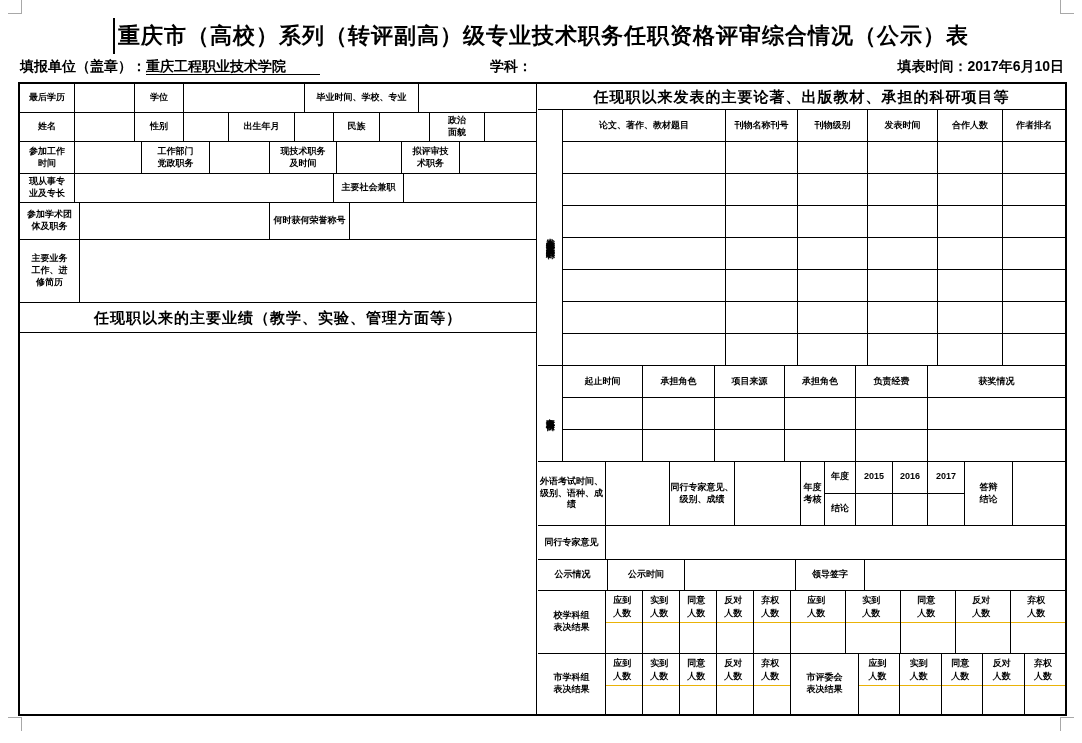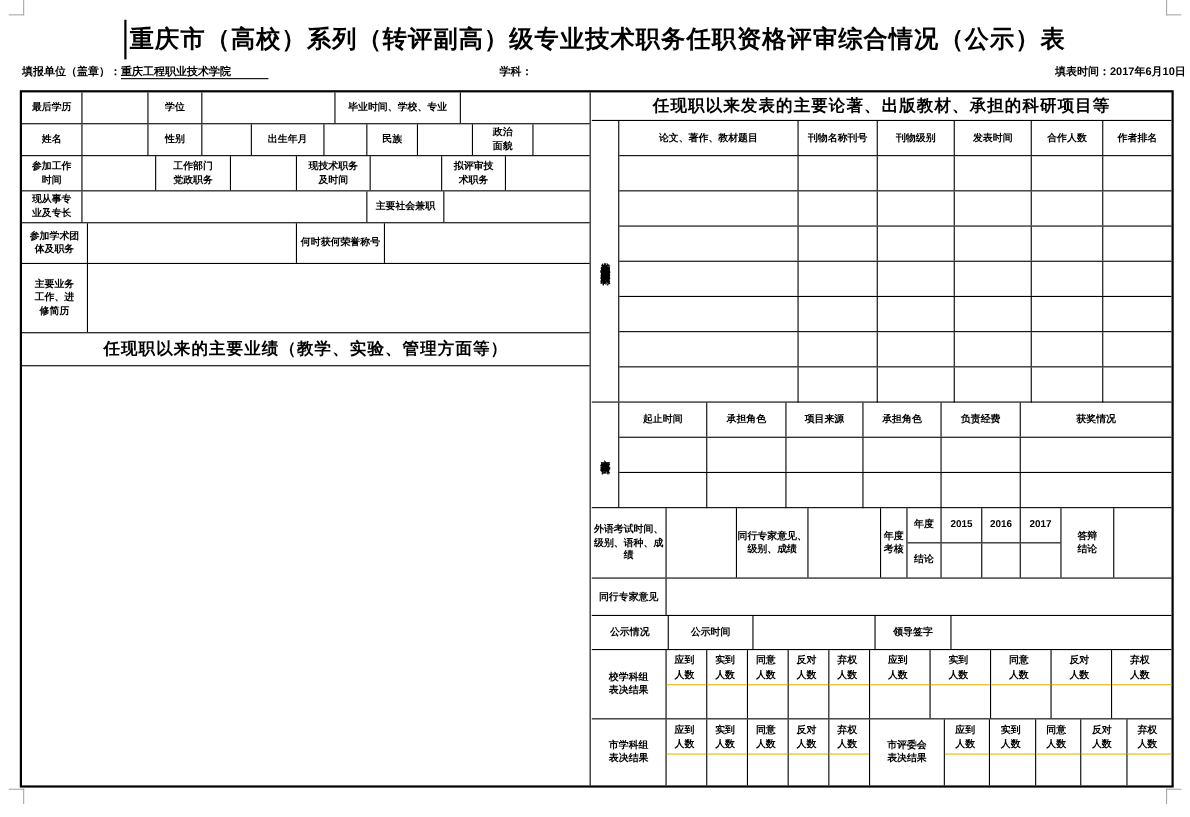--- a/index.html
+++ b/index.html
@@ -13,25 +13,25 @@
   .corner { position:absolute; width:14px; height:14px; border:0 solid #a8a8a8; }
   .corner.tl { left:8px;  top:0;     border-right-width:1px; border-bottom-width:1px; }
   .corner.bl { left:8px;  top:717px; border-right-width:1px; border-top-width:1px; }
   .corner.tr { left:1060px; top:0;     border-left-width:1px; border-bottom-width:1px; }
   .corner.br { left:1060px; top:717px; border-left-width:1px; border-top-width:1px; }
 
   .title-row { position:absolute; left:0; top:18px; width:100%; display:flex; justify-content:center; align-items:center; }
   .cursor { width:2px; height:36px; background:#000; margin-right:3px; }
   h1 { font-size:22px; font-weight:bold; letter-spacing:1px; white-space:nowrap; }
 
-  .meta { position:absolute; left:0; top:58px; width:100%; height:18px; font-size:10px; font-weight:bold; }
+  .meta { position:absolute; left:0; top:58px; width:100%; height:18px; font-size:14px; font-weight:bold; }
   .meta .unit { position:absolute; left:20px; top:0; }
   .meta .unit-value { font-weight:bold; border-bottom:1px solid #000; padding-right:34px; }
-  .meta .subject { position:absolute; left:454px; top:0; }
-  .meta .when { position:absolute; right:4px; top:0; }
+  .meta .subject { position:absolute; left:490px; top:0; }
+  .meta .when { position:absolute; right:18px; top:0; }
 
   .form { position:absolute; left:18px; top:82px; width:1049px; height:634px; border:2px solid #000; }
   .panel-l { position:absolute; left:0; top:0; width:517px; height:100%; border-right:1px solid #000; display:flex; flex-direction:column; }
   .panel-r { position:absolute; left:518px; top:0; right:0; height:100%; display:flex; flex-direction:column; }
 
   .row { display:flex; border-bottom:1px solid #000; flex:0 0 auto; }
   .row.grow { flex:1 1 auto; border-bottom:none; }
   .panel-r > .row:last-child { border-bottom:none; }
 
   .c { border-right:1px solid #000; display:flex; align-items:center; justify-content:center;

